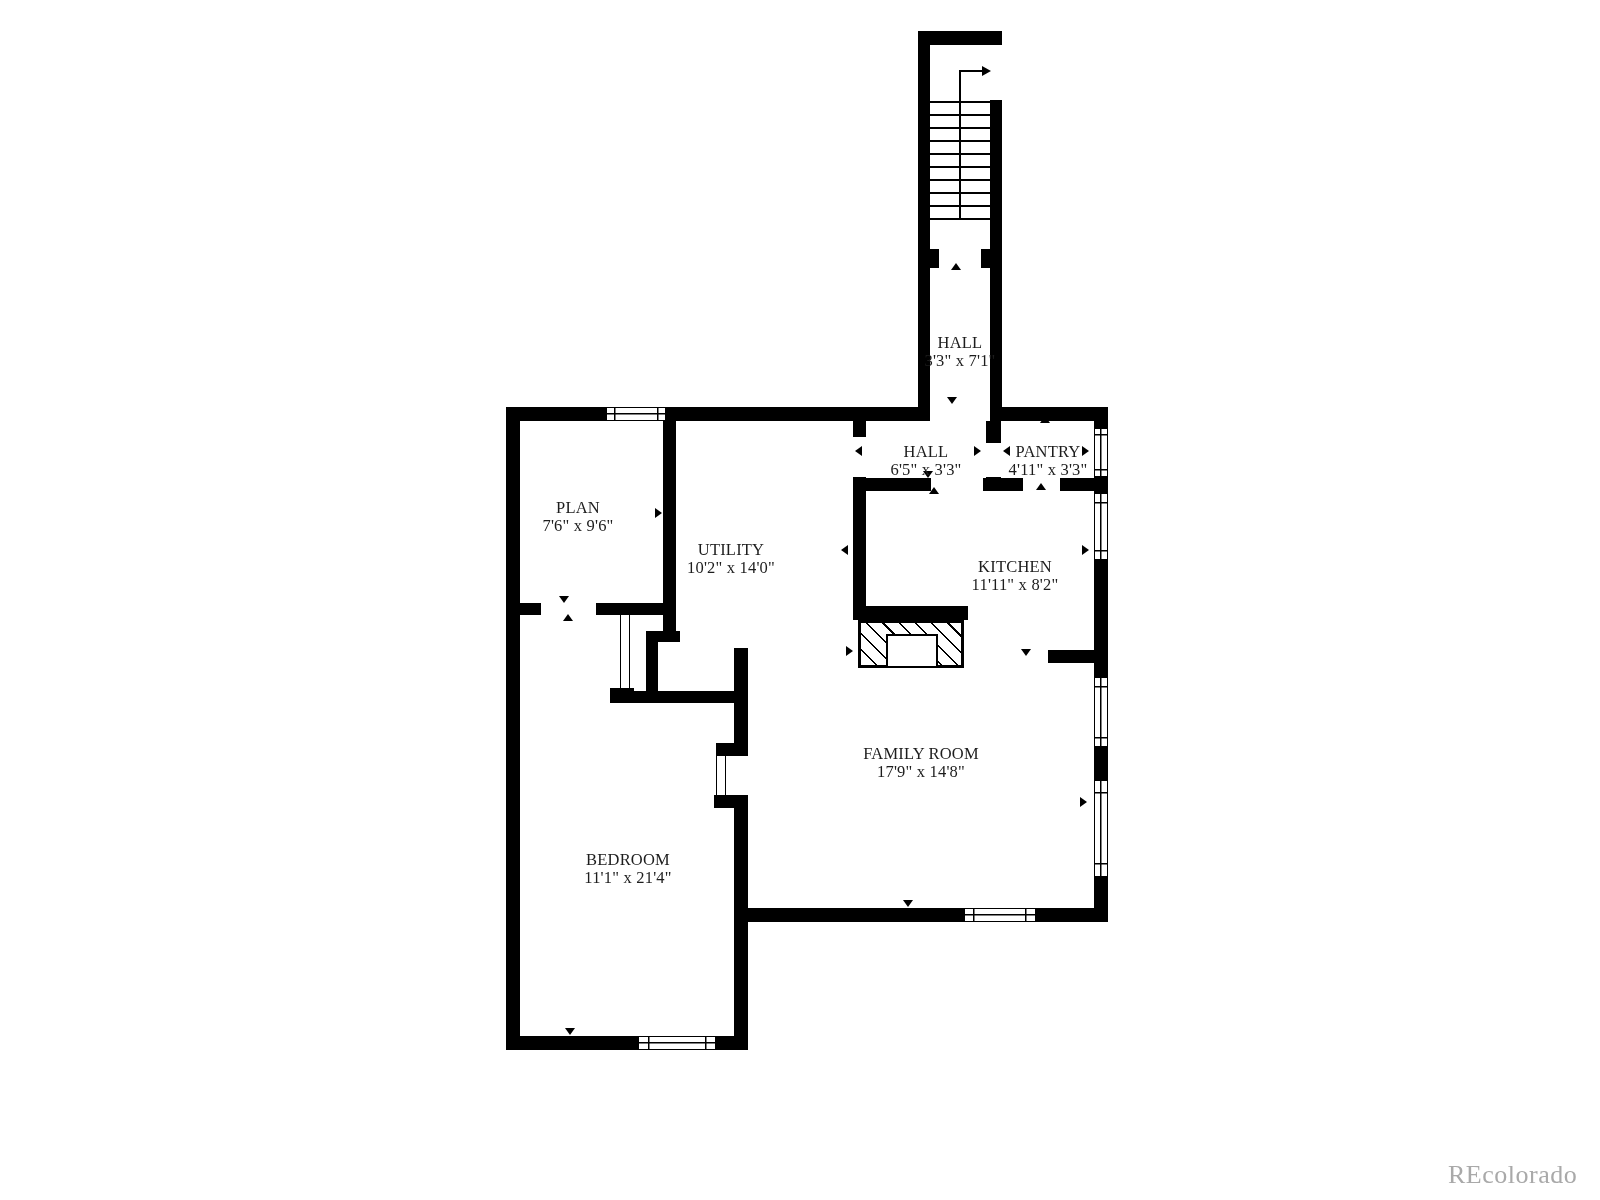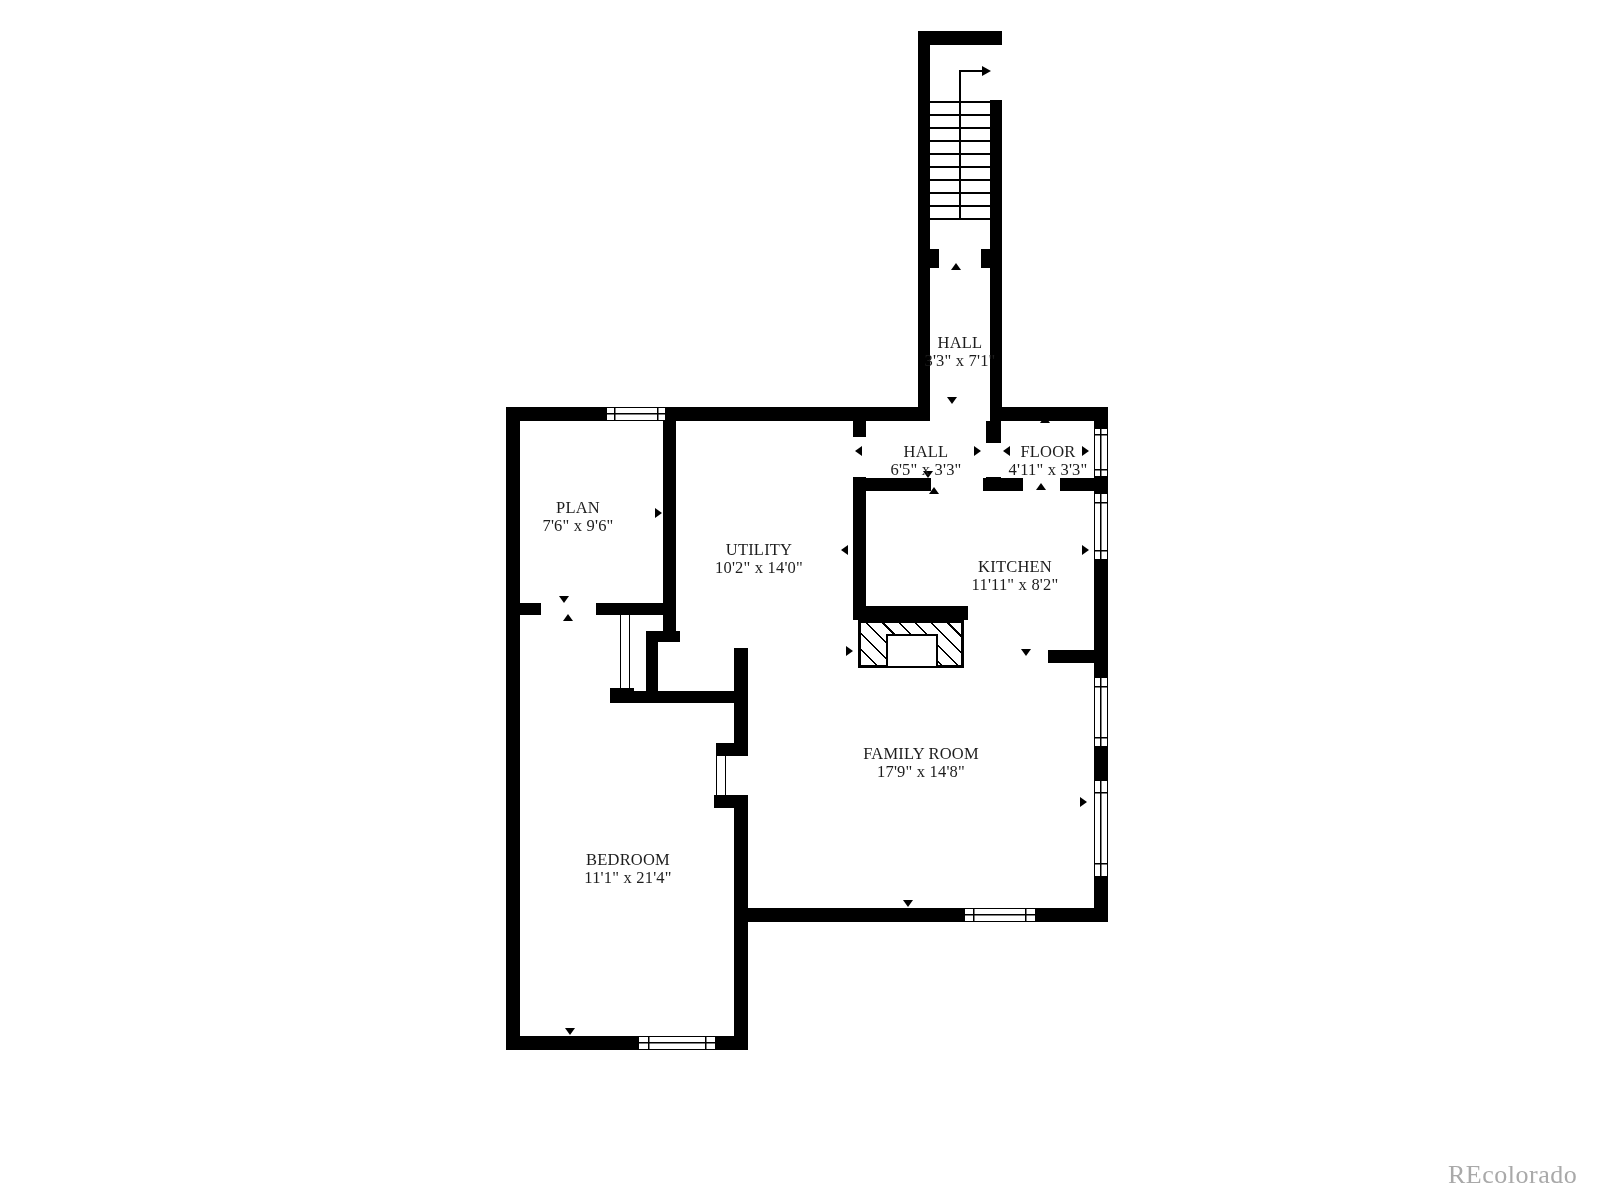--- a/index.html
+++ b/index.html
@@ -131,28 +131,28 @@
 
   <div class="room-label" style="left: 952px; top: 352px;">
     <div>HALL</div>
     <div>3'3" x 7'1"</div>
   </div>
   <div class="room-label" style="left: 918px; top: 461px;">
     <div>HALL</div>
     <div>6'5" x 3'3"</div>
   </div>
   <div class="room-label" style="left: 1040px; top: 461px;">
-    <div>FLOOR</div>
+    <div>PANTRY</div>
     <div>4'11" x 3'3"</div>
   </div>
   <div class="room-label" style="left: 570px; top: 517px;">
     <div>PLAN</div>
     <div>7'6" x 9'6"</div>
   </div>
-  <div class="room-label" style="left: 751px; top: 559px;">
+  <div class="room-label" style="left: 723px; top: 559px;">
     <div>UTILITY</div>
     <div>10'2" x 14'0"</div>
   </div>
   <div class="room-label" style="left: 1007px; top: 576px;">
     <div>KITCHEN</div>
     <div>11'11" x 8'2"</div>
   </div>
   <div class="room-label" style="left: 913px; top: 763px;">
     <div>FAMILY ROOM</div>
     <div>17'9" x 14'8"</div>

